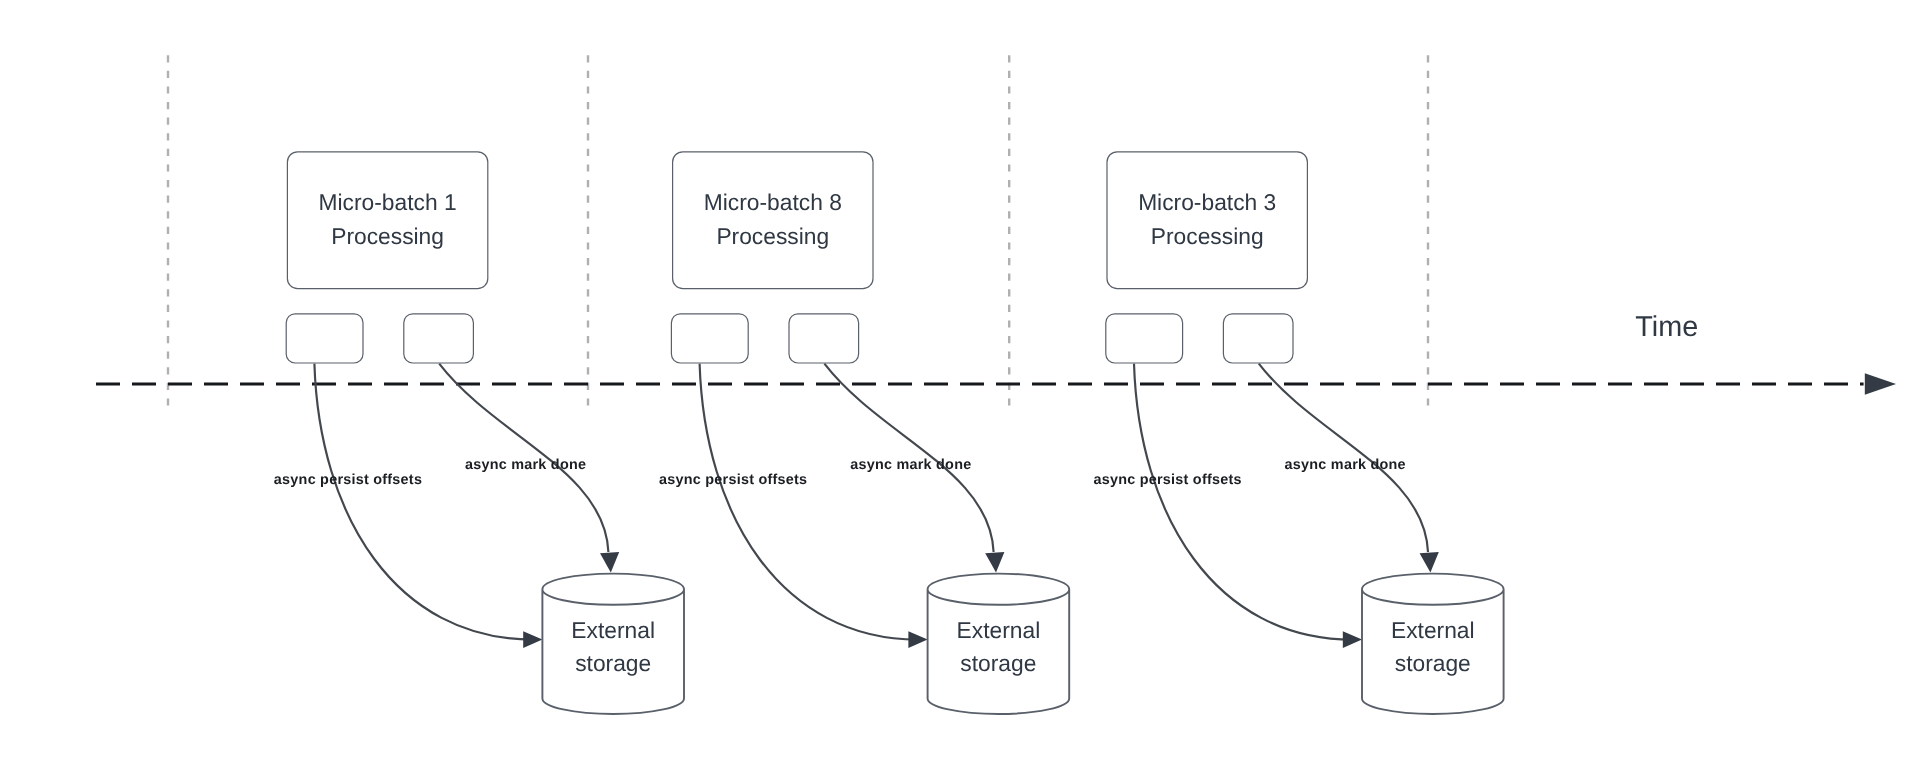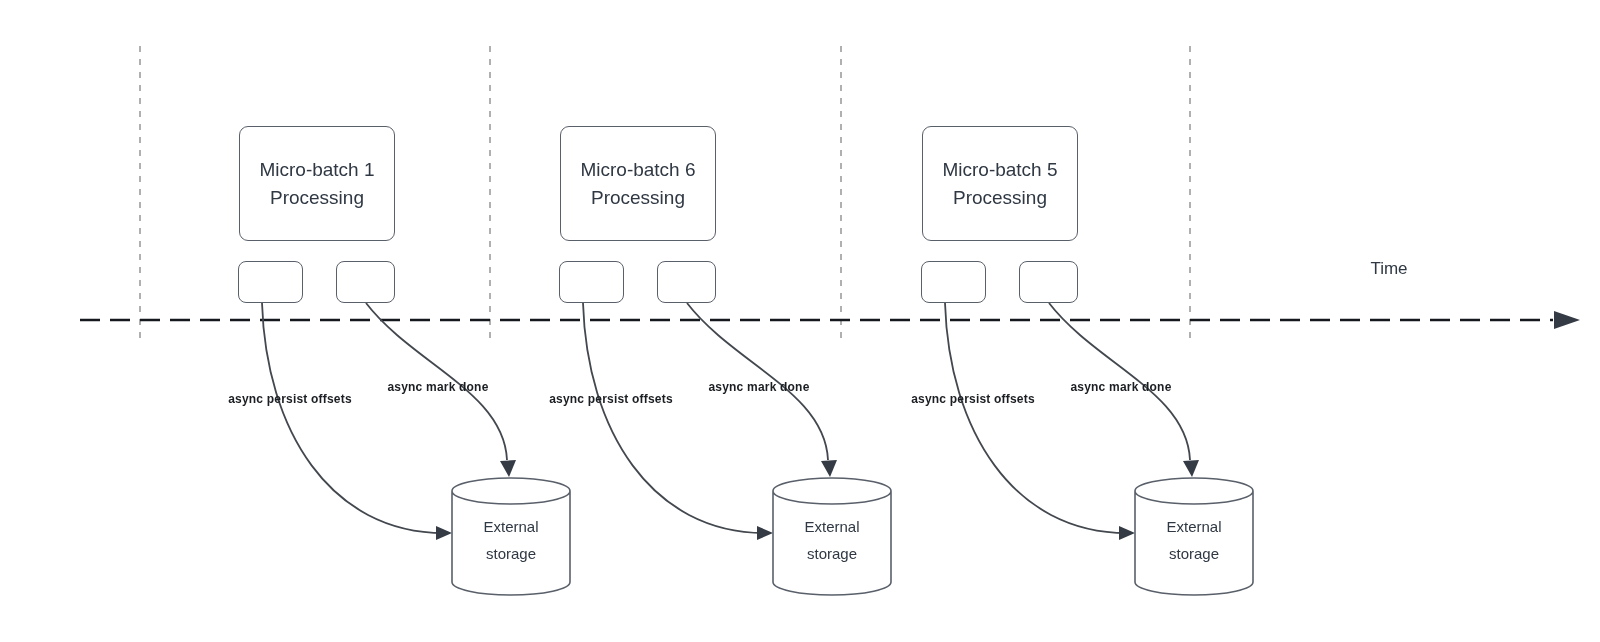--- a/index.html
+++ b/index.html
@@ -22,46 +22,46 @@
     overflow:hidden;
   }
   .stage > svg{position:absolute;left:0;top:0;}
   .guide{stroke:var(--guide_stroke);stroke-width:2;stroke-dasharray:6 7;fill:none;}
   .timeline{stroke:var(--timeline_stroke);stroke-width:2.5;stroke-dasharray:20 10;fill:none;}
   .curve{stroke:var(--curve_stroke);stroke-width:1.8;fill:none;}
   .arrowhead{fill:var(--arrow_fill);stroke:none;}
   .cyl{fill:#ffffff;stroke:var(--shape_stroke);stroke-width:1.6;}
   .batch{position:absolute;top:0;width:0;height:0;}
   .main-box{
-    position:absolute;left:239px;top:126px;width:156px;height:115px;
+    position:absolute;left:239px;top:126px;width:168px;height:115px;
     border:1.5px solid var(--shape_stroke);border-radius:9px;background:#fff;
     display:flex;align-items:center;justify-content:center;text-align:center;
     font-size:19px;line-height:28px;color:var(--text_color);white-space:pre-line;
   }
   .chip{
     position:absolute;top:261px;height:42px;background:#fff;
     border:1.5px solid var(--shape_stroke);border-radius:8px;
   }
   .chip-l{left:238px;width:65px;}
   .chip-r{left:336px;width:59px;}
   .flow-label{
     position:absolute;width:250px;text-align:center;
     font-size:12px;font-weight:bold;color:var(--label_color);
     letter-spacing:.2px;
   }
   .persist-label{left:165px;top:392px;}
   .markdone-label{left:313px;top:380px;}
   .storage-label{
     position:absolute;left:452px;top:500px;width:118px;height:80px;
     display:flex;align-items:center;justify-content:center;text-align:center;
-    font-size:15px;line-height:27px;color:var(--text_color);white-space:pre-line;
+    font-size:19px;line-height:27px;color:var(--text_color);white-space:pre-line;
   }
   .time-label{
     position:absolute;left:1337px;top:259px;width:104px;text-align:center;
-    font-size:17px;color:var(--text_color);
+    font-size:24px;color:var(--text_color);
   }
 </style>
 </head>
 <body>
 
 <div class="stage">
 
   <svg width="1600" height="642" viewBox="0 0 1600 642">
 
     <line class="guide" x1="140" y1="46" x2="140" y2="340"></line>
@@ -102,32 +102,32 @@
 Processing</span></div>
     <div class="chip chip-l"></div>
     <div class="chip chip-r"></div>
     <div class="flow-label persist-label">async persist offsets</div>
     <div class="flow-label markdone-label">async mark done</div>
     <div class="storage-label">External
 storage</div>
   </div>
 
   <div class="batch" style="left:321px">
-    <div class="main-box"><span>Micro-batch 6
+    <div class="main-box"><span>Micro-batch 8
 Processing</span></div>
     <div class="chip chip-l"></div>
     <div class="chip chip-r"></div>
     <div class="flow-label persist-label">async persist offsets</div>
     <div class="flow-label markdone-label">async mark done</div>
     <div class="storage-label">External
 storage</div>
   </div>
 
   <div class="batch" style="left:683px">
-    <div class="main-box"><span>Micro-batch 5
+    <div class="main-box"><span>Micro-batch 3
 Processing</span></div>
     <div class="chip chip-l"></div>
     <div class="chip chip-r"></div>
     <div class="flow-label persist-label">async persist offsets</div>
     <div class="flow-label markdone-label">async mark done</div>
     <div class="storage-label">External
 storage</div>
   </div>
 
   <div class="time-label">Time</div>

